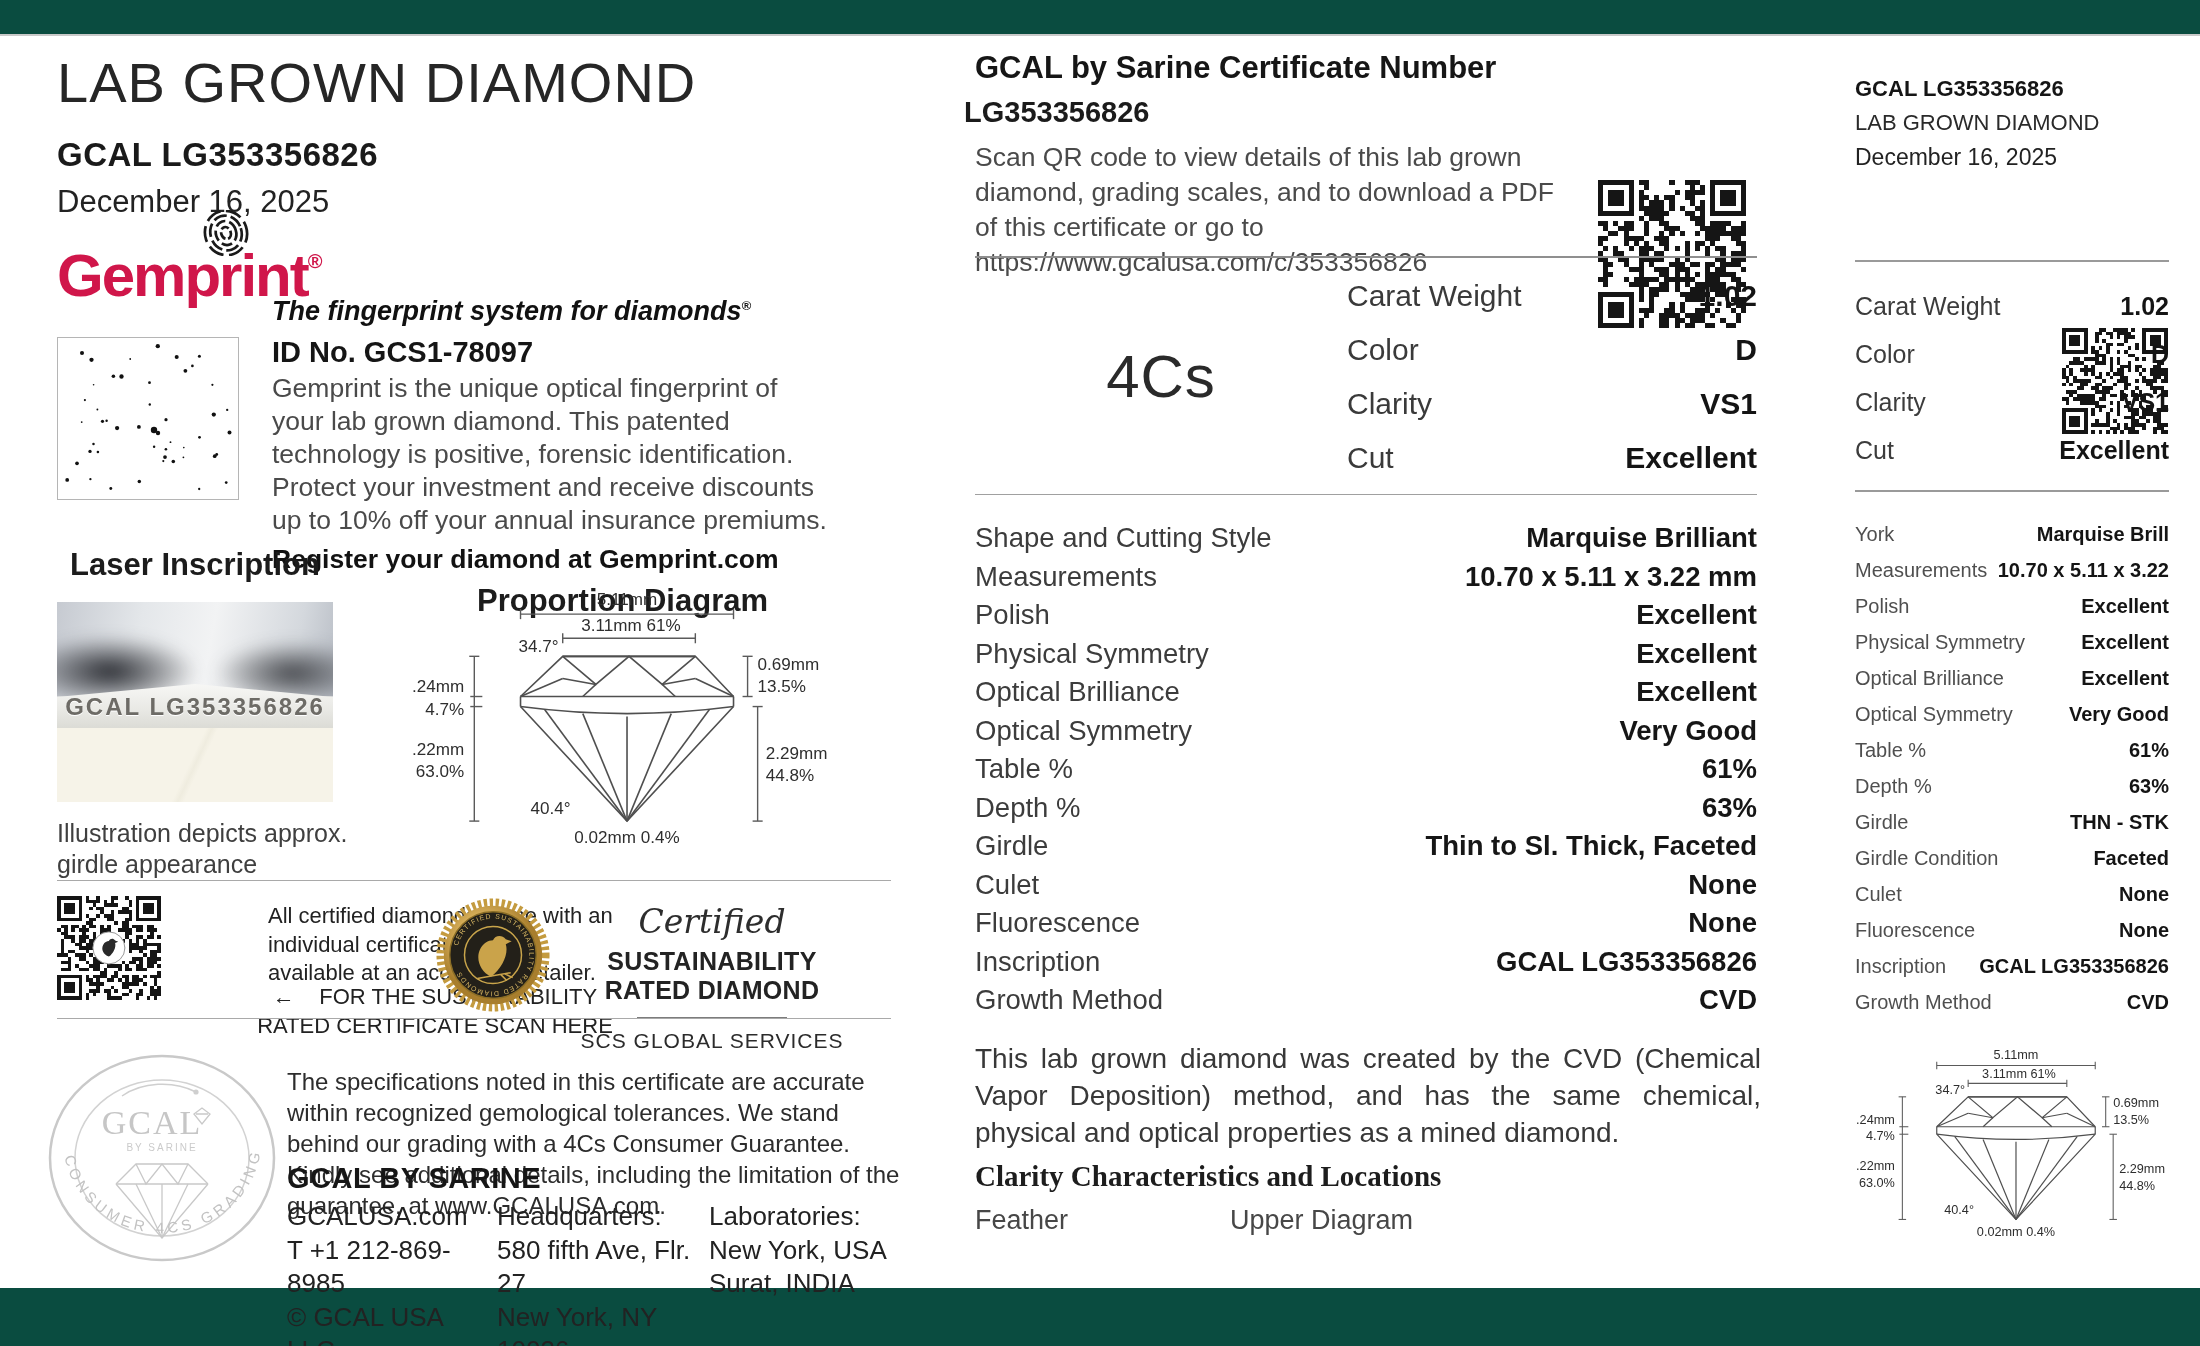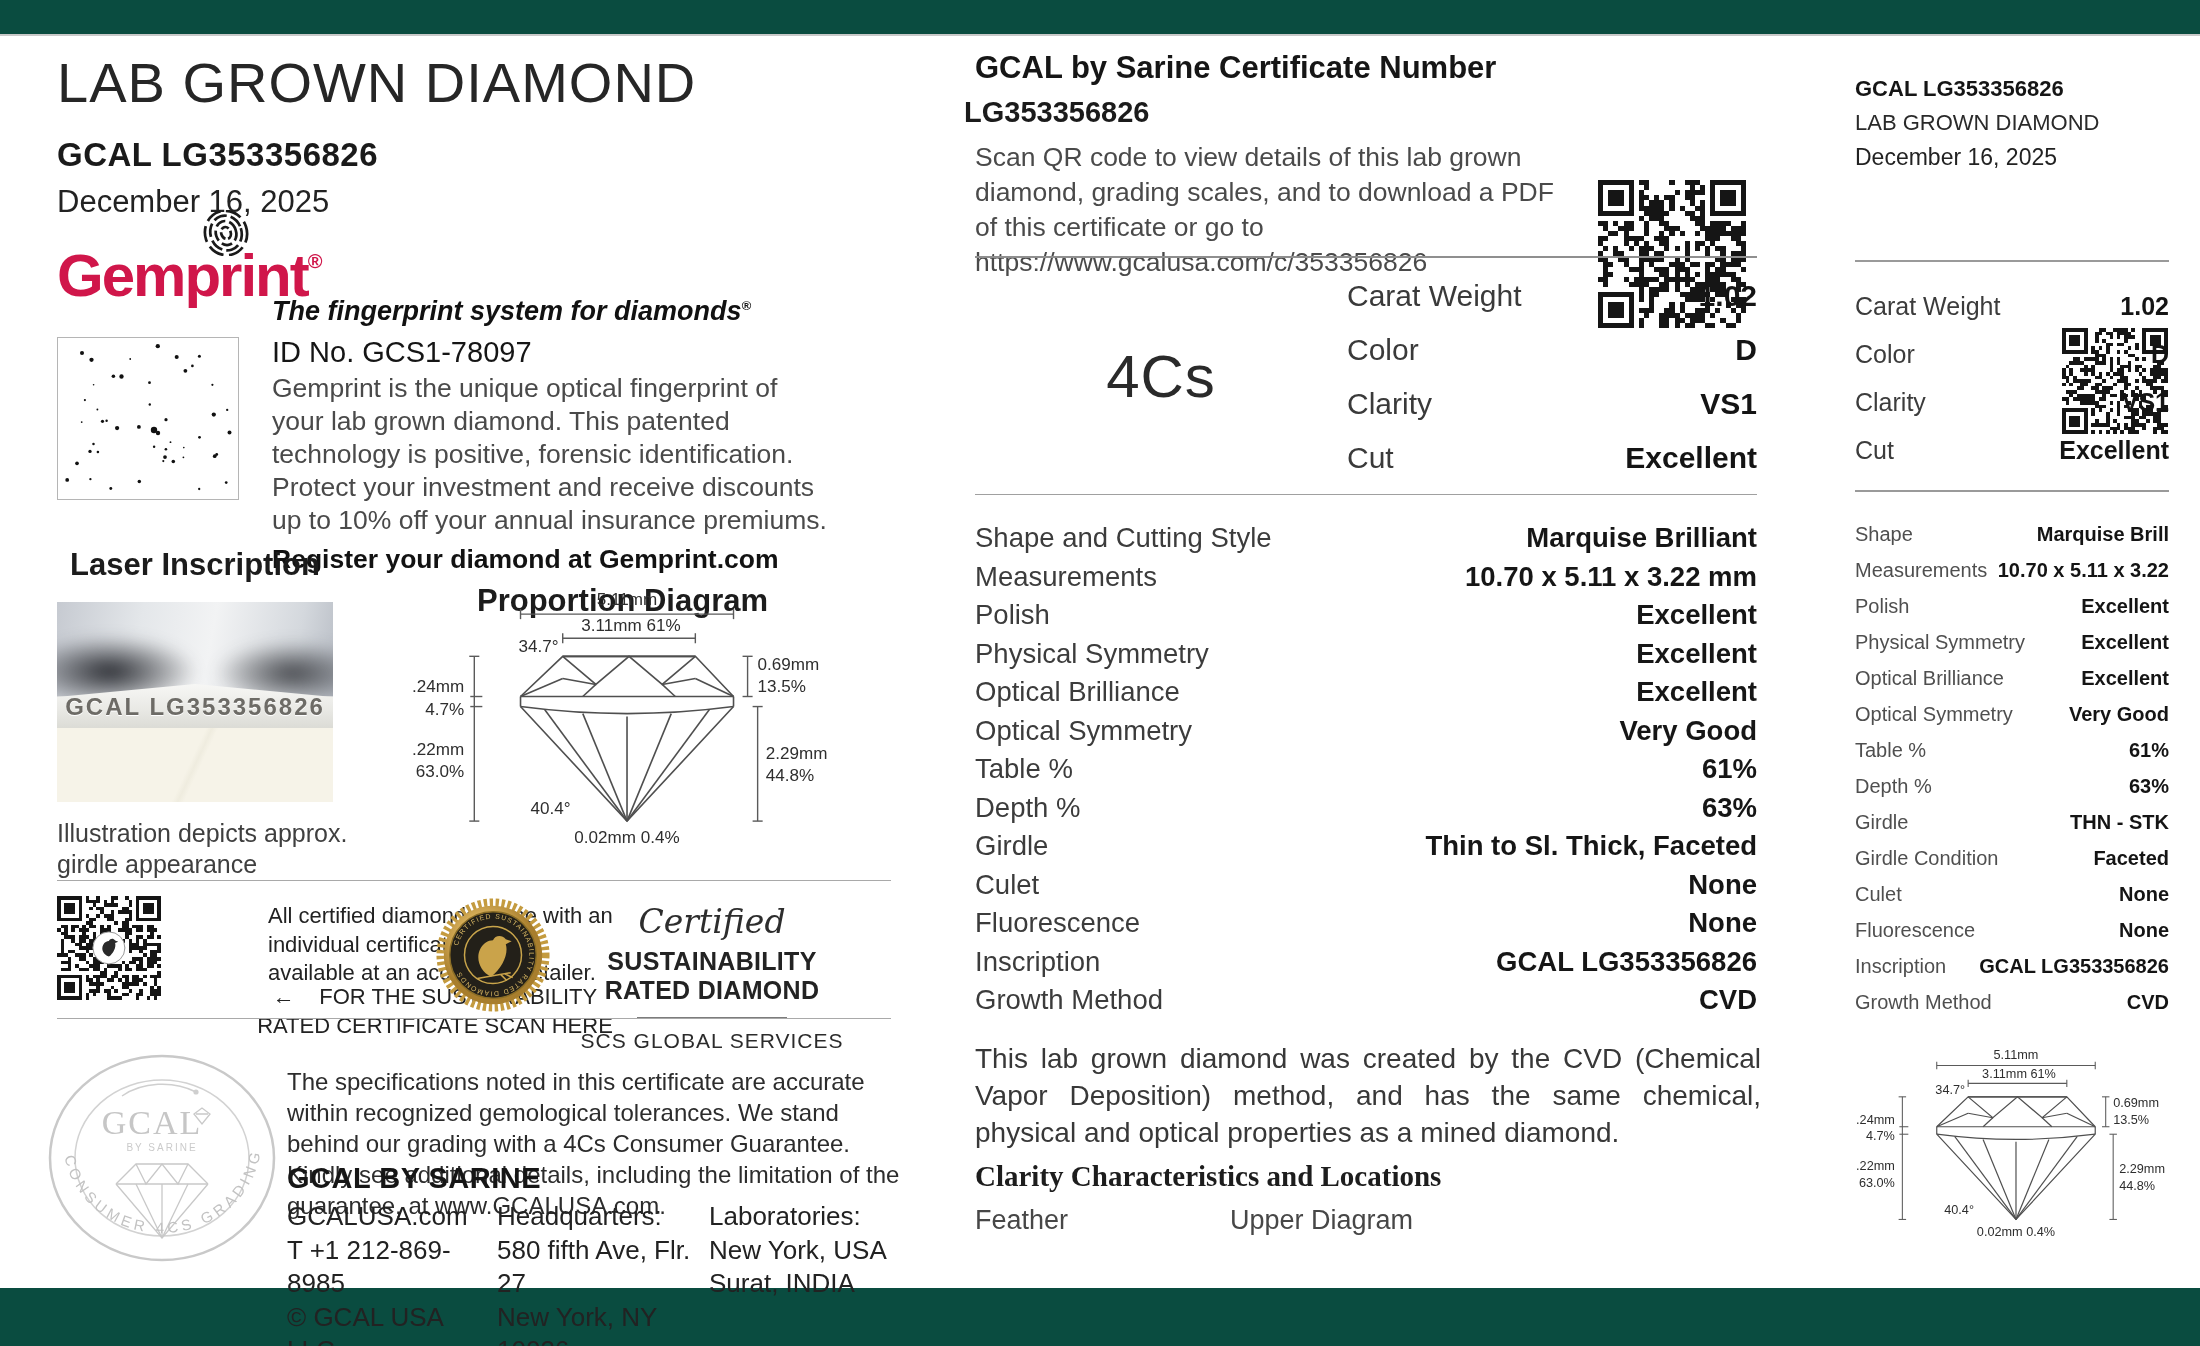--- a/index.html
+++ b/index.html
@@ -14,21 +14,21 @@
 
   
   .title{left:57px;top:50px;font-size:56px;font-weight:300;letter-spacing:1px;color:#262626;}
   .certno{left:57px;top:136px;font-size:33px;font-weight:700;letter-spacing:.5px;color:#1a1a1a;}
   .date{left:57px;top:184px;font-size:31px;color:#222;}
   .gp-logo{left:57px;top:246px;font-size:60px;font-weight:800;letter-spacing:-2px;color:#d0164a;line-height:1;}
   .gp-logo sup{font-size:20px;font-weight:700;vertical-align:28px;letter-spacing:0;}
   .gp-finger{left:196px;top:210px;width:60px;height:46px;}
   .gp-tagline{left:272px;top:296px;font-size:27px;font-style:italic;font-weight:700;color:#111;}
   .gp-tagline sup{font-size:13px;}
-  .gp-id{left:272px;top:336px;font-size:29px;font-weight:400;color:#151515;}
+  .gp-id{left:272px;top:336px;font-size:29px;font-weight:700;color:#151515;}
   .gp-desc{left:272px;top:372px;width:556px;font-size:26.5px;line-height:33px;color:#4a4a4a;font-weight:400;}
   .gp-reg{margin-top:6px;font-weight:700;color:#121212;}
   .scatter{left:57px;top:337px;width:180px;height:161px;border:1px solid #b5b5b5;background:#fff;}
   .h-laser{left:57px;top:547px;width:276px;text-align:center;font-size:31px;font-weight:700;color:#1c1c1c;}
   .h-prop{left:425px;top:547px;width:395px;text-align:center;font-size:31px;font-weight:700;color:#1c1c1c;margin-top:36px;}
   .laser-photo{left:57px;top:602px;width:276px;height:200px;overflow:hidden;background:#eceded;}
   .lp-top{position:absolute;left:0;top:0;right:0;height:47%;
       background:linear-gradient(100deg,#c6cad1 0%,#e4e7ea 30%,#f2f3f4 55%,#d4d8dd 85%,#b9bec6 100%);}
   .lp-dark1{position:absolute;left:-8%;top:16%;width:60%;height:34%;filter:blur(7px);
       background:radial-gradient(ellipse at 45% 55%,rgba(30,32,38,.95),rgba(30,32,38,0) 68%);}
@@ -1471,21 +1471,21 @@
         <span class="lbl">Cut</span>
         <span class="val">Excellent</span>
       </div>
     </div>
 
   <div class="hr hr2" style="left:1855px;top:490px;width:314px;border-top-color:#9a9a9a;"></div>
 
   <div class="abs rs-rows">
 
       <div class="rs-row">
-        <span class="lbl">Shape</span>
+        <span class="lbl">York</span>
         <span class="val">Marquise Brill</span>
       </div>
 
       <div class="rs-row">
         <span class="lbl">Measurements</span>
         <span class="val">10.70 x 5.11 x 3.22</span>
       </div>
 
       <div class="rs-row">
         <span class="lbl">Polish</span>

